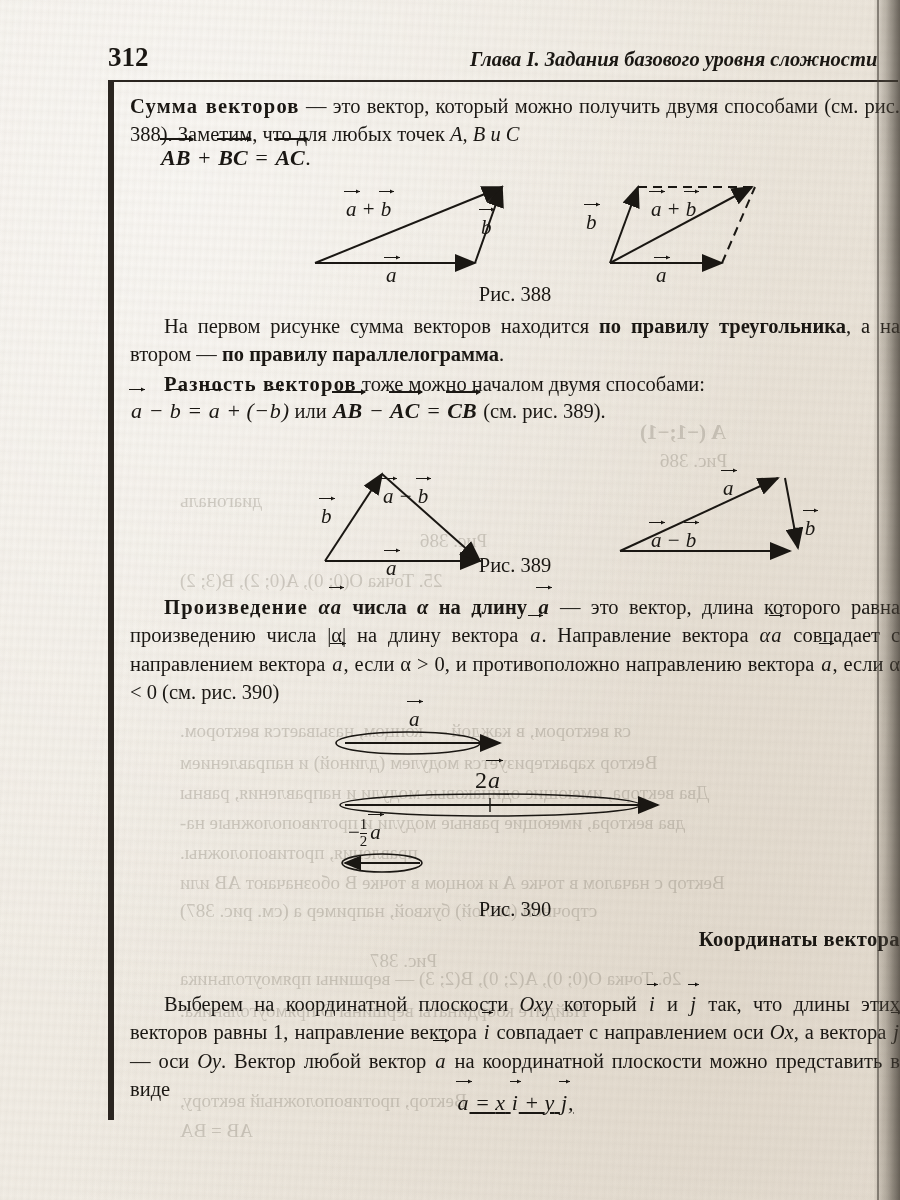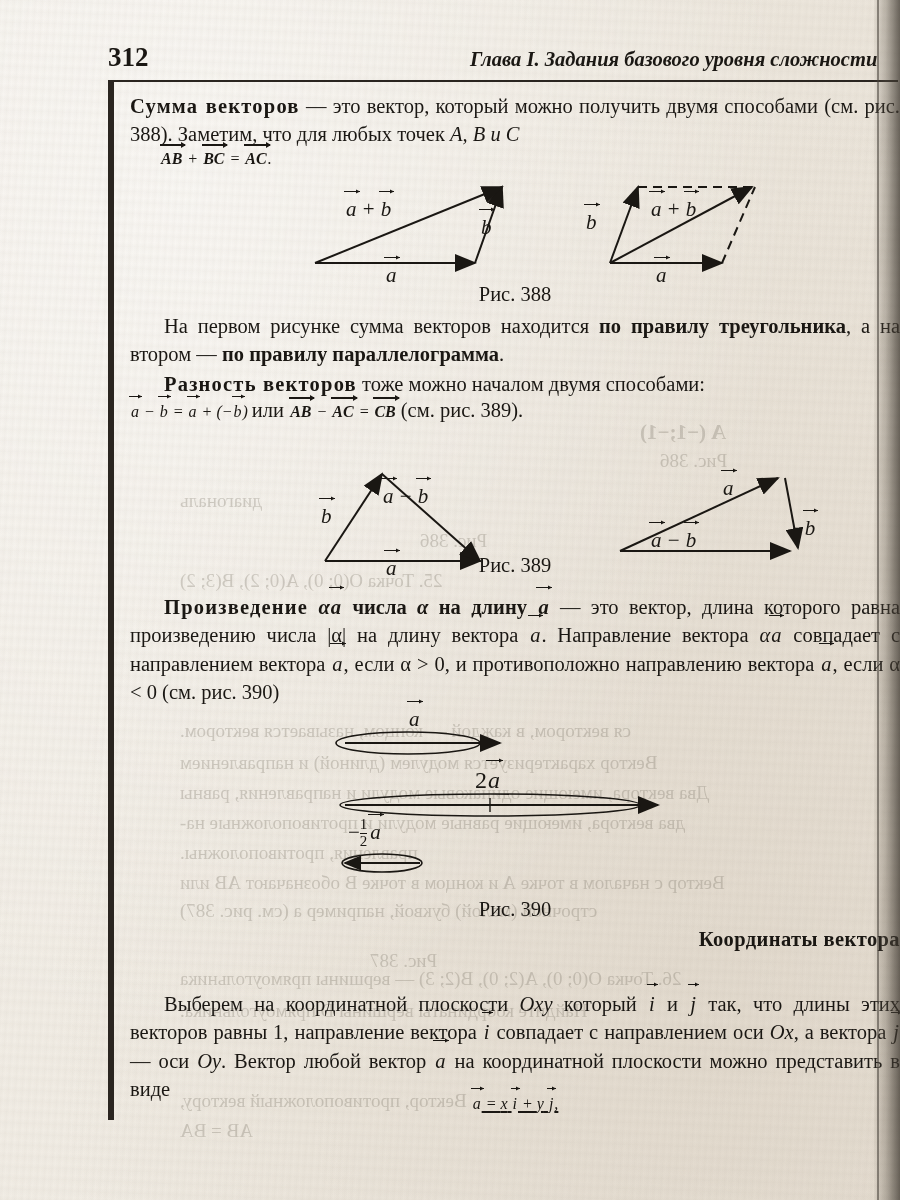--- a/index.html
+++ b/index.html
@@ -166,21 +166,21 @@
     position: absolute;
     right: -3px;
     top: -0.22em;
     width: 0; height: 0;
     border-left: 5px solid #1a1713;
     border-top: 3px solid transparent;
     border-bottom: 3px solid transparent;
     transform: translateY(-2px);
   }
   .formula {
-    font-size: 16px;
+    font-size: 22px;
     font-style: italic;
   }
   figure { margin: 0; }
   svg { display: block; }
 </style>
 </head>
 <body>
 
 <div class="page"></div>
 

